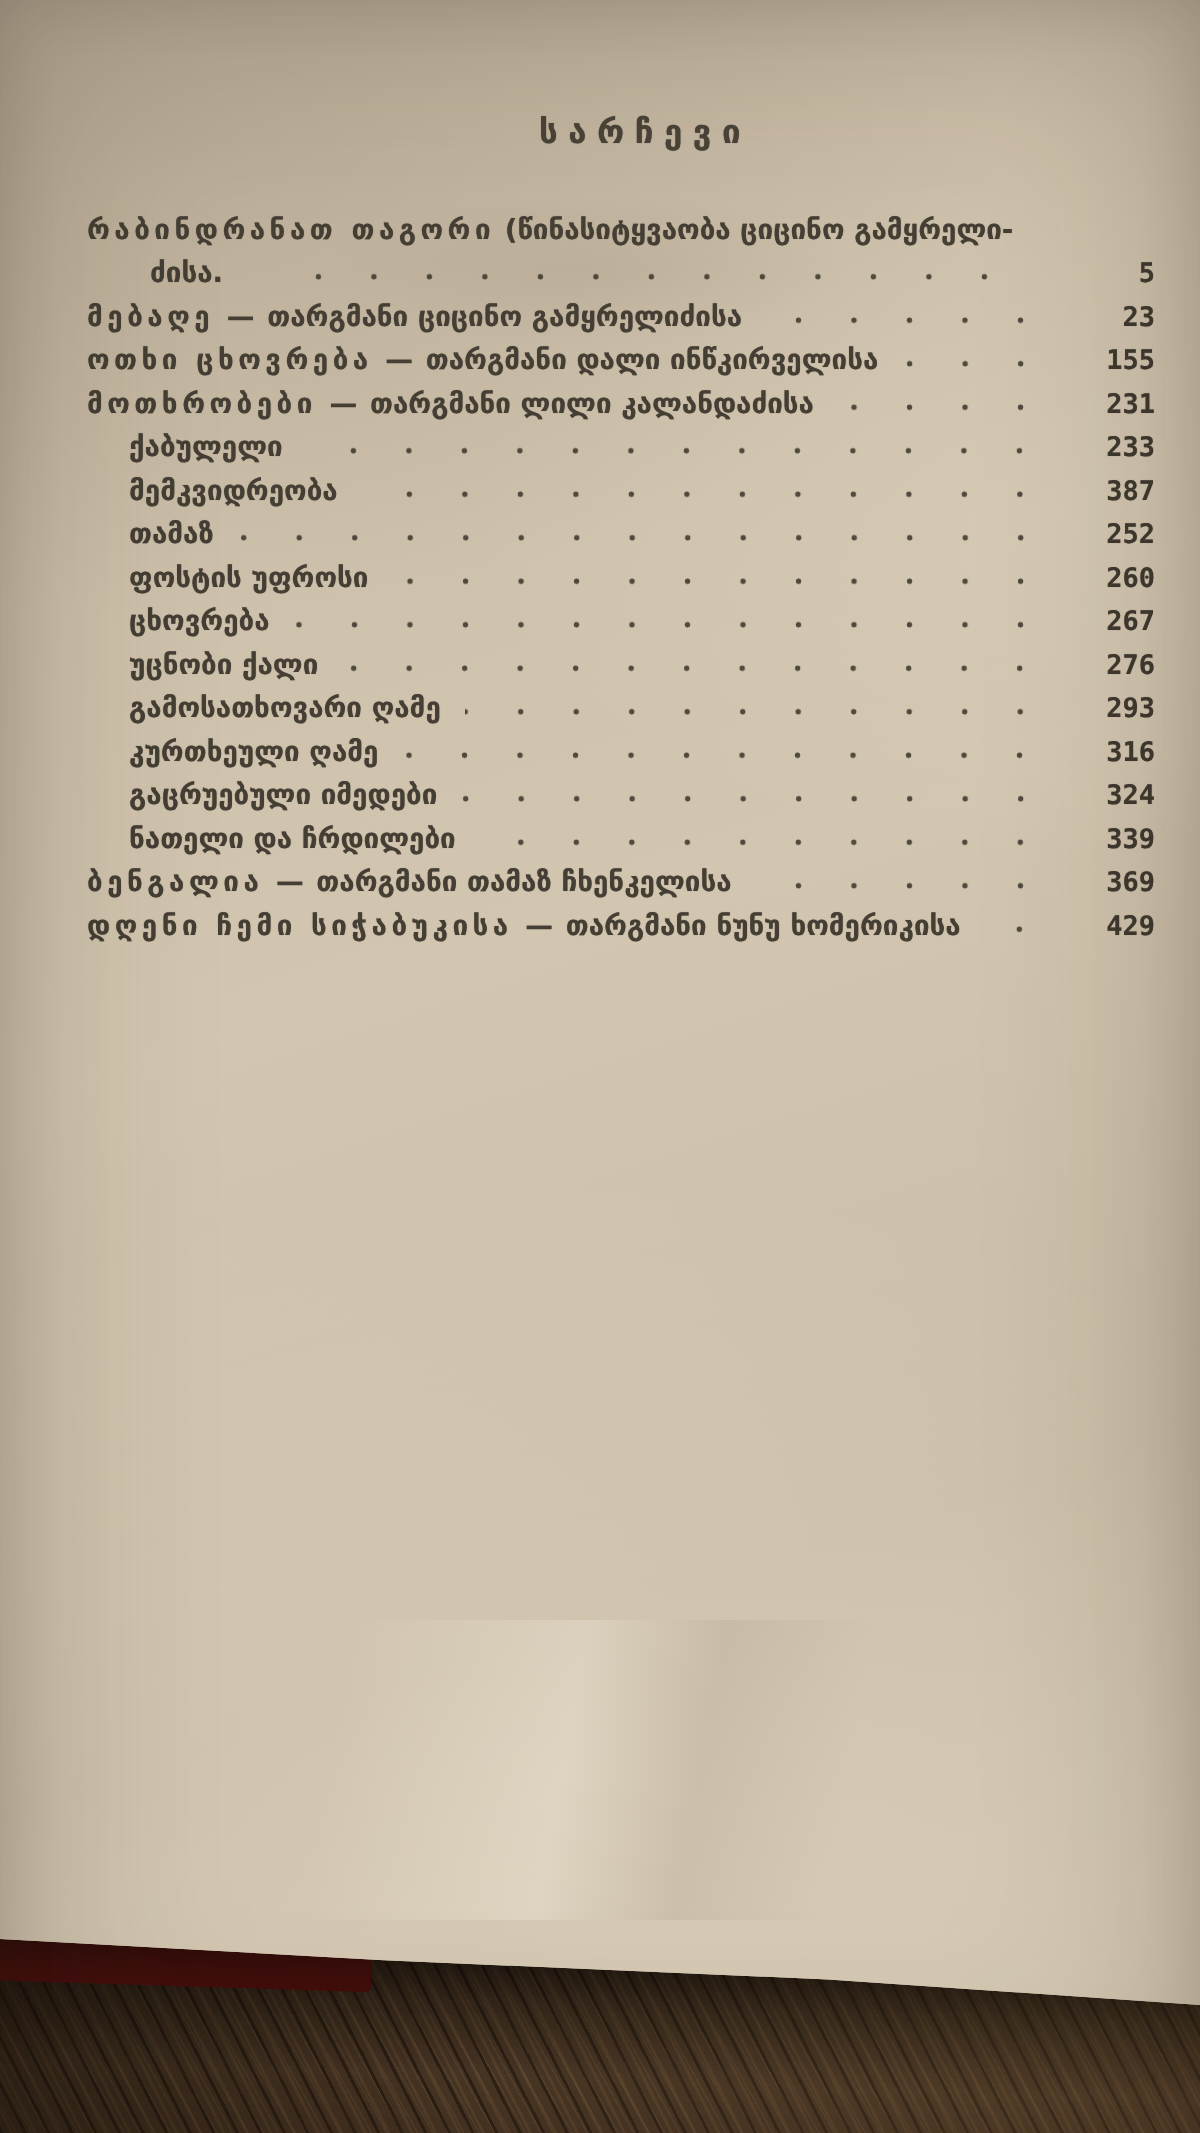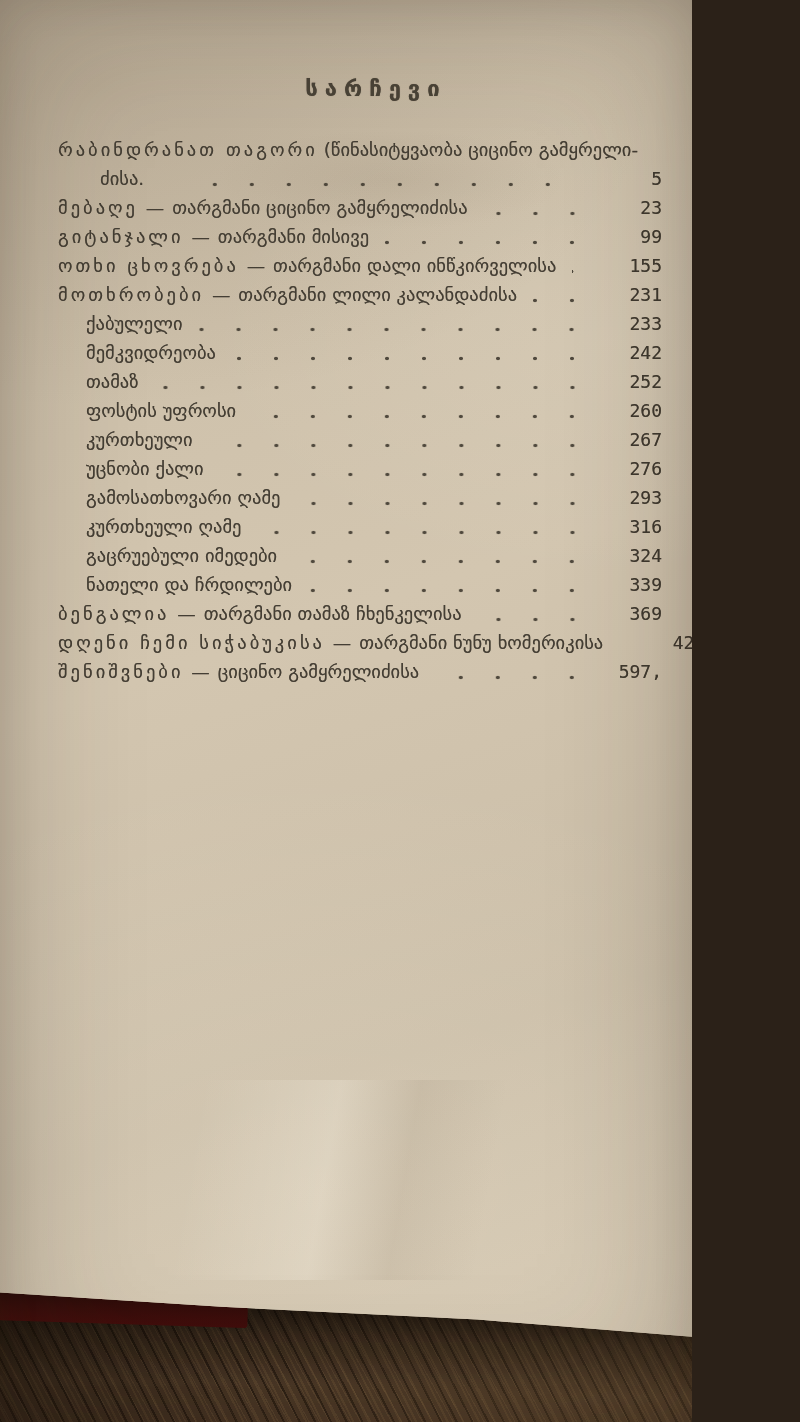--- a/index.html
+++ b/index.html
@@ -1,18 +1,18 @@
 <!DOCTYPE html>
 <html><head>
 <meta charset="utf-8">
 <style>
   html,body{margin:0;padding:0;background:#2b2118;}
   .photo{
     position:relative;
-    width:692px;height:1422px;
+    width:800px;height:1422px;
     overflow:hidden;
     font-family:"DejaVu Sans",sans-serif;
   }
   
   .wood{
     position:absolute;inset:0;
     background-color:#4a3726;
     background-image:
       linear-gradient(90deg, rgba(15,9,4,0.45), rgba(0,0,0,0) 38%, rgba(110,86,55,0.28) 82%),
       repeating-linear-gradient(63deg, rgba(22,14,7,0.55) 0 2px, rgba(0,0,0,0) 2px 6px, rgba(128,100,64,0.28) 6px 8px, rgba(0,0,0,0) 8px 14px),
@@ -58,22 +58,22 @@
     font-size:22px;font-weight:bold;letter-spacing:7px;
     color:#4a4337;
     text-shadow:0 0 0.7px rgba(66,58,46,0.65);
   }
   .toc{
     position:absolute;left:58px;right:30px;top:135px;
     color:#443e34;
     text-shadow:0 0 0.6px rgba(64,56,44,0.55);
   }
   .row{
-    display:flex;align-items:center;
-    height:29px;font-size:18.5px;white-space:nowrap;
+    display:flex;align-items:flex-end;
+    height:29px;font-size:18.5px;white-space:nowrap;font-weight:bold;
   }
   .row.sub{padding-left:28px;}
   .row.cont{padding-left:42px;gap:24px;}
   .txt{flex:0 0 auto;}
   .spaced{letter-spacing:3px;}
   .dash{padding:0 2px;}
   .leader{
     flex:1 1 auto;align-self:flex-end;
     height:7px;margin:0 8px 5px 16px;min-width:30px;
     background-image:radial-gradient(circle at 3px 3.5px, rgba(62,56,46,0.88) 1.6px, rgba(62,56,46,0) 2.1px);
@@ -110,56 +110,51 @@
           <span class="txt"><span class="normal">ძისა.</span></span>
           <span class="leader"></span>
           <span class="page-num">5</span>
         </div>
         <div class="row main">
           <span class="txt"><span class="spaced">მებაღე</span><span class="dash"> — </span><span class="normal">თარგმანი ციცინო გამყრელიძისა</span></span>
           <span class="leader"></span>
           <span class="page-num">23</span>
         </div>
         <div class="row main">
-          <span class="txt"><span class="spaced">გიტანჯალი</span><span class="dash"> — </span><span class="normal">თარგმანი მისივე</span></span>
-          <span class="leader"></span>
-          <span class="page-num">99</span>
-        </div>
-        <div class="row main">
           <span class="txt"><span class="spaced">ოთხი ცხოვრება</span><span class="dash"> — </span><span class="normal">თარგმანი დალი ინწკირველისა</span></span>
           <span class="leader"></span>
           <span class="page-num">155</span>
         </div>
         <div class="row main">
           <span class="txt"><span class="spaced">მოთხრობები</span><span class="dash"> — </span><span class="normal">თარგმანი ლილი კალანდაძისა</span></span>
           <span class="leader"></span>
           <span class="page-num">231</span>
         </div>
         <div class="row sub">
           <span class="txt"><span class="normal">ქაბულელი</span></span>
           <span class="leader"></span>
           <span class="page-num">233</span>
         </div>
         <div class="row sub">
           <span class="txt"><span class="normal">მემკვიდრეობა</span></span>
           <span class="leader"></span>
-          <span class="page-num">242</span>
+          <span class="page-num">387</span>
         </div>
         <div class="row sub">
           <span class="txt"><span class="normal">თამაზ</span></span>
           <span class="leader"></span>
           <span class="page-num">252</span>
         </div>
         <div class="row sub">
           <span class="txt"><span class="normal">ფოსტის უფროსი</span></span>
           <span class="leader"></span>
           <span class="page-num">260</span>
         </div>
         <div class="row sub">
-          <span class="txt"><span class="normal">კურთხეული</span></span>
+          <span class="txt"><span class="normal">ცხოვრება</span></span>
           <span class="leader"></span>
           <span class="page-num">267</span>
         </div>
         <div class="row sub">
           <span class="txt"><span class="normal">უცნობი ქალი</span></span>
           <span class="leader"></span>
           <span class="page-num">276</span>
         </div>
         <div class="row sub">
           <span class="txt"><span class="normal">გამოსათხოვარი ღამე</span></span>
@@ -184,22 +179,17 @@
         <div class="row main">
           <span class="txt"><span class="spaced">ბენგალია</span><span class="dash"> — </span><span class="normal">თარგმანი თამაზ ჩხენკელისა</span></span>
           <span class="leader"></span>
           <span class="page-num">369</span>
         </div>
         <div class="row main">
           <span class="txt"><span class="spaced">დღენი ჩემი სიჭაბუკისა</span><span class="dash"> — </span><span class="normal">თარგმანი ნუნუ ხომერიკისა</span></span>
           <span class="leader"></span>
           <span class="page-num">429</span>
         </div>
-        <div class="row main">
-          <span class="txt"><span class="spaced">შენიშვნები</span><span class="dash"> — </span><span class="normal">ციცინო გამყრელიძისა</span></span>
-          <span class="leader"></span>
-          <span class="page-num">597,</span>
-        </div>
       </div>
   </div>
 
   <div class="vignette"></div>
 </div>
 
 </body></html>

